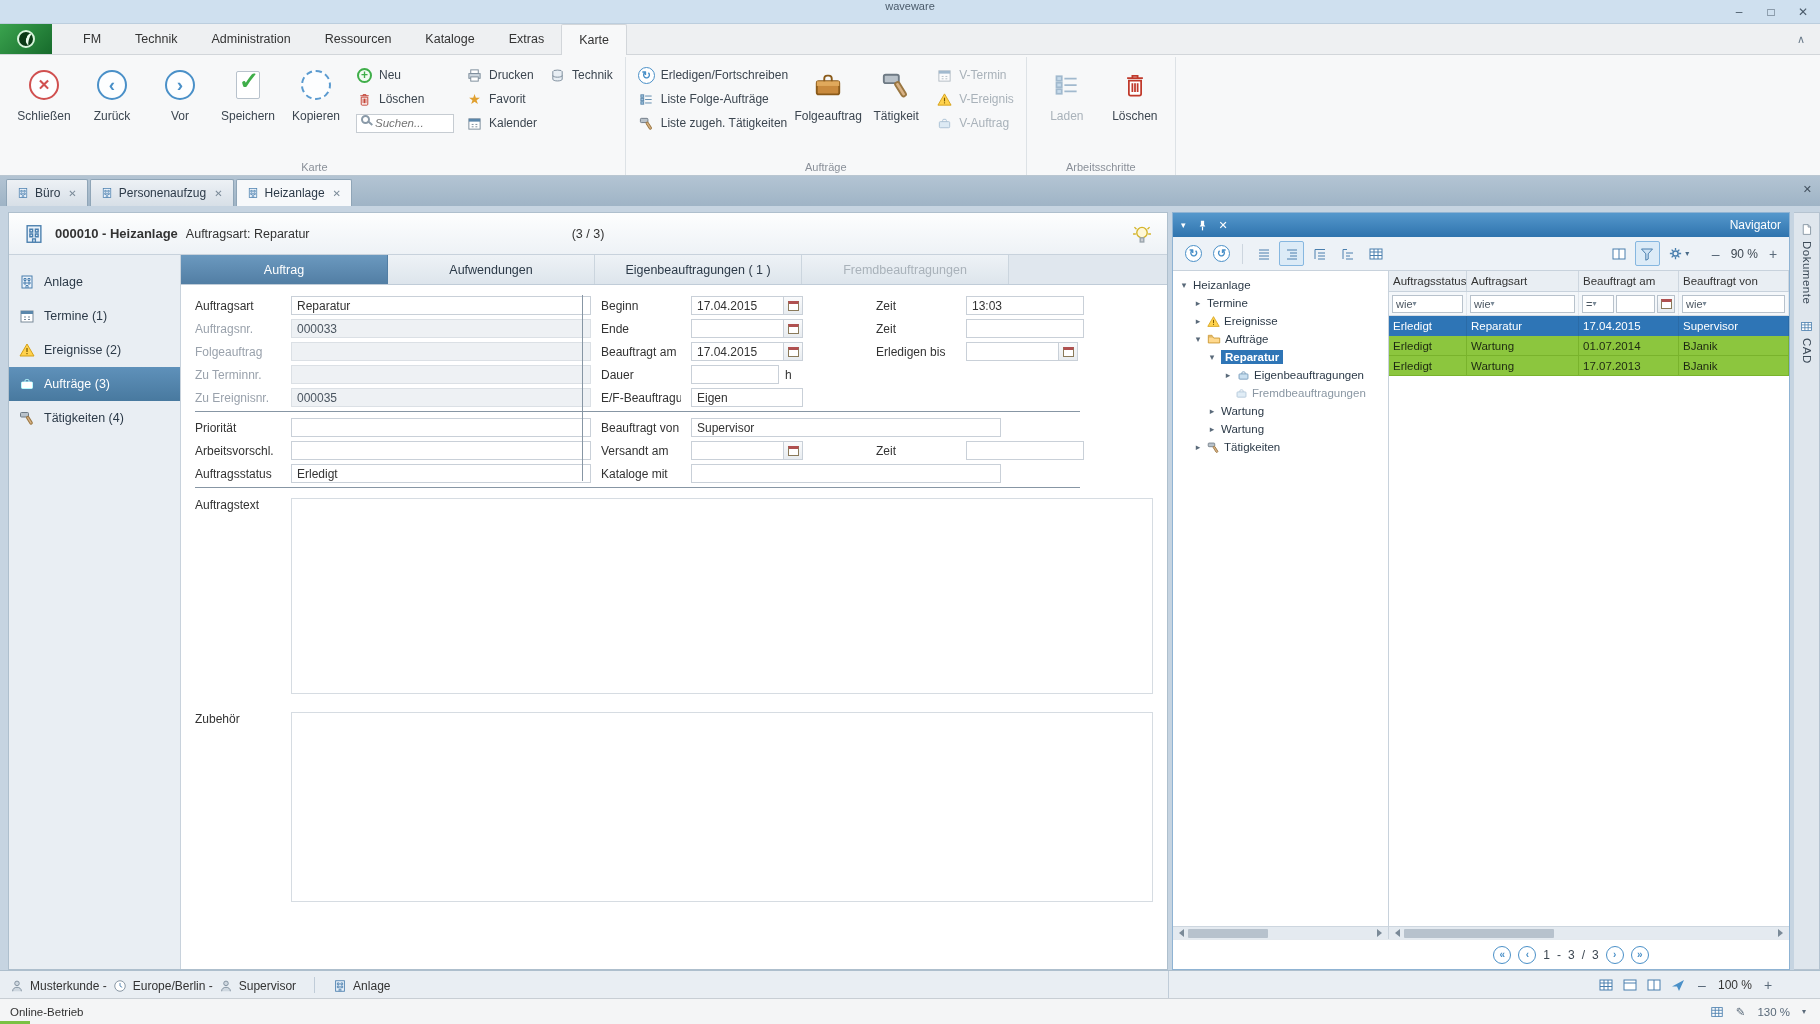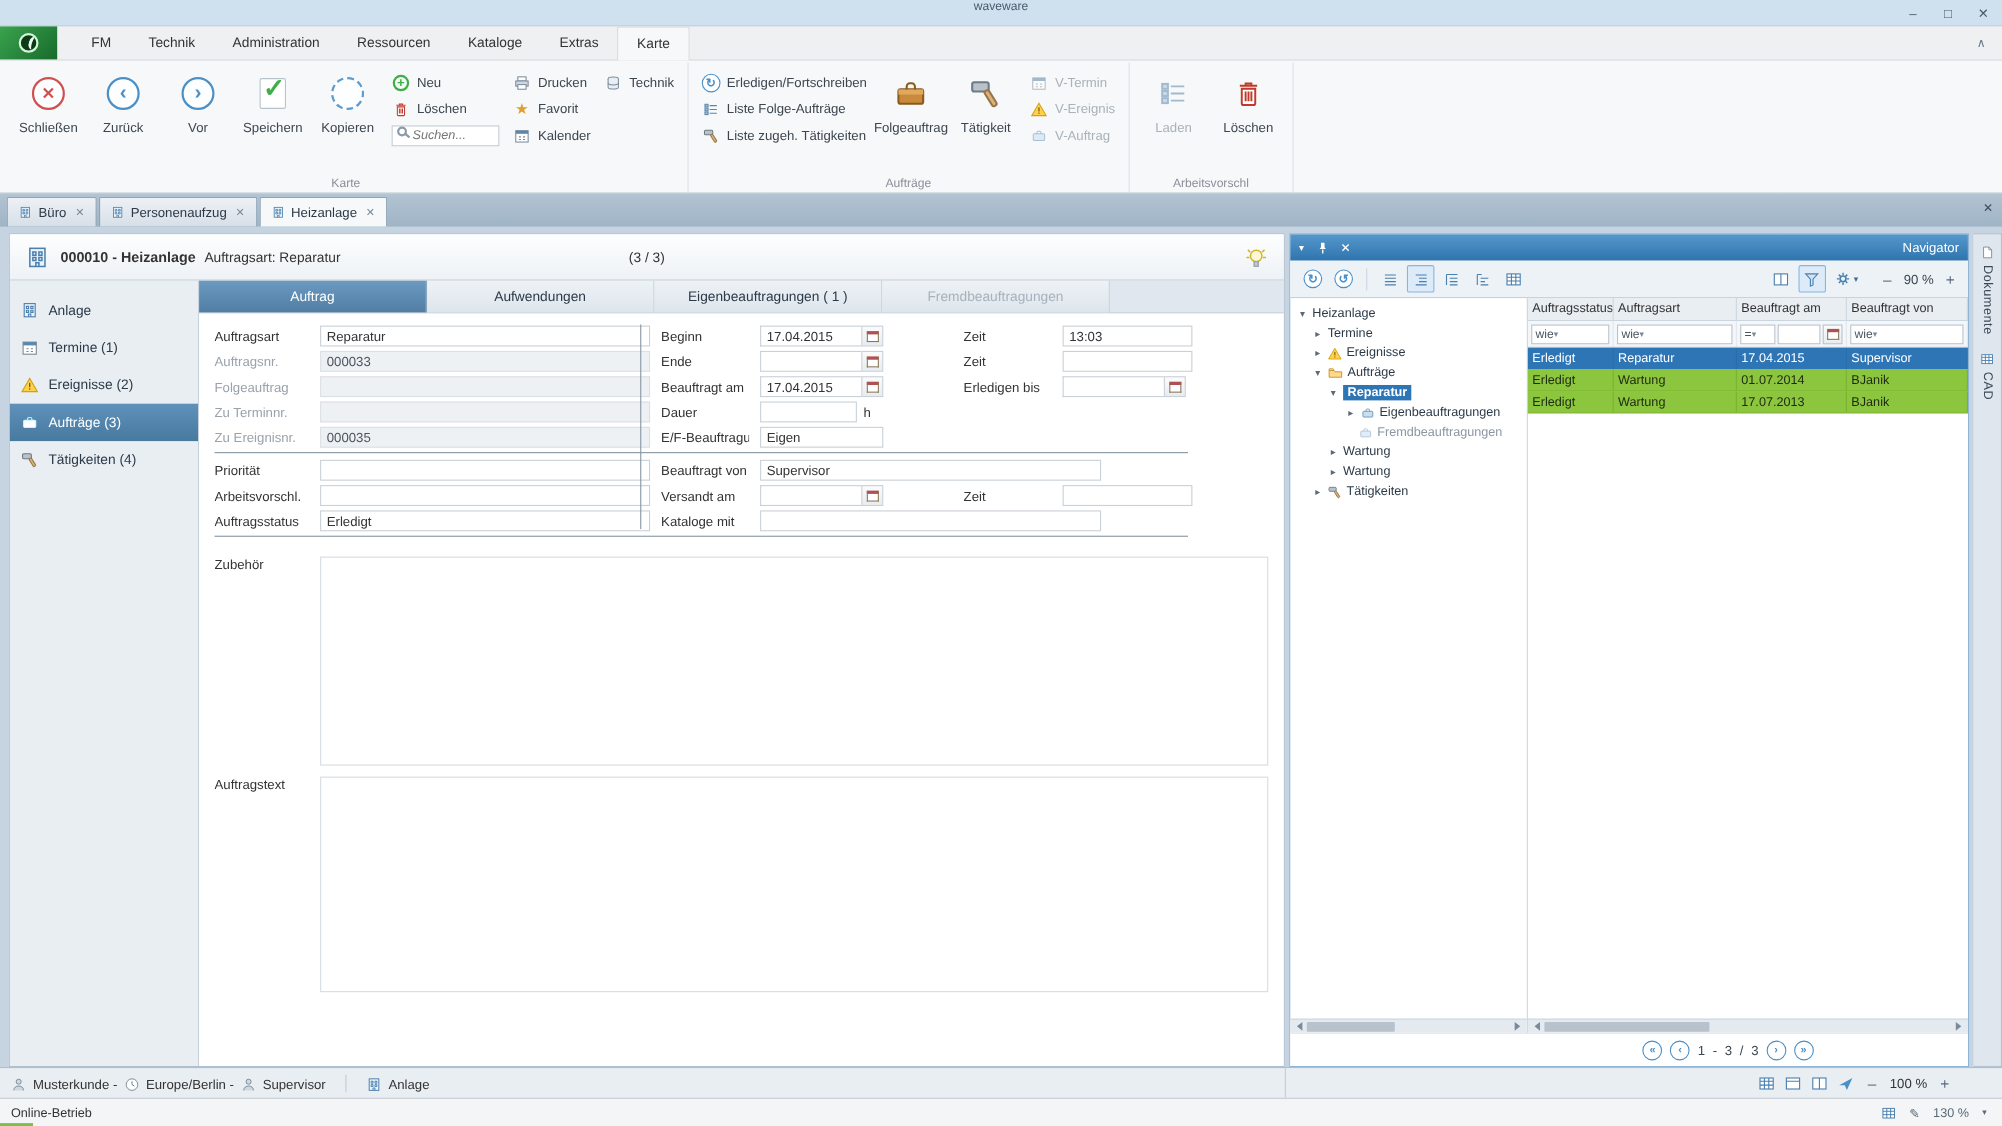--- a/index.html
+++ b/index.html
@@ -455,21 +455,21 @@
         <span>Laden</span>
       </div>
       <div class="rb-big">
         <span class="bic">
             <svg width="28" height="28">
               <use href="#trash"></use>
             </svg>
           </span>
         <span>Löschen</span>
       </div>
-      <div class="rb-group-label">Arbeitsvorschl</div>
+      <div class="rb-group-label">Arbeitsschritte</div>
     </div>
 
   </div>
 
   <div class="doctabs">
     <div class="dtab">
       <span>
           <svg width="12" height="12">
             <use href="#building"></use>
           </svg>
@@ -664,27 +664,27 @@
 
             <div class="frow">
               <span class="flabel">Auftragsstatus</span>
               <div class="fld">Erledigt</div>
               <span class="flabel">Kataloge mit</span>
               <div class="fld wide"></div>
             </div>
 
             <div class="hdiv"></div>
 
+            <div class="bigrow">
+              <span class="flabel">Auftragstext</span>
+              <div class="bigarea"></div>
+            </div>
             <div class="bigrow" style="margin-top:18px">
               <span class="flabel">Zubehör</span>
               <div class="bigarea z"></div>
-            </div>
-            <div class="bigrow">
-              <span class="flabel">Auftragstext</span>
-              <div class="bigarea"></div>
             </div>
 
           </div>
         </div>
       </div>
     </div>
 
     <div class="navigator">
       <div class="nav-header">
         <span style="font-size:9px">▾</span>

